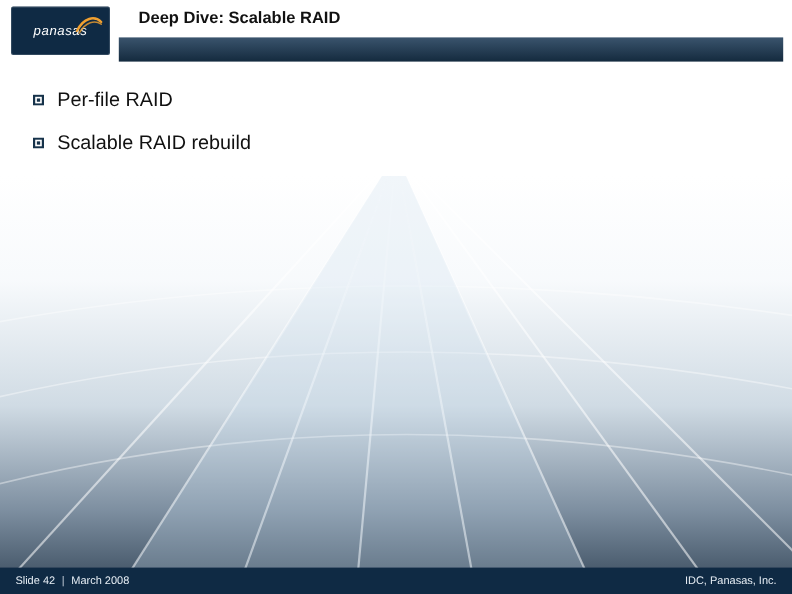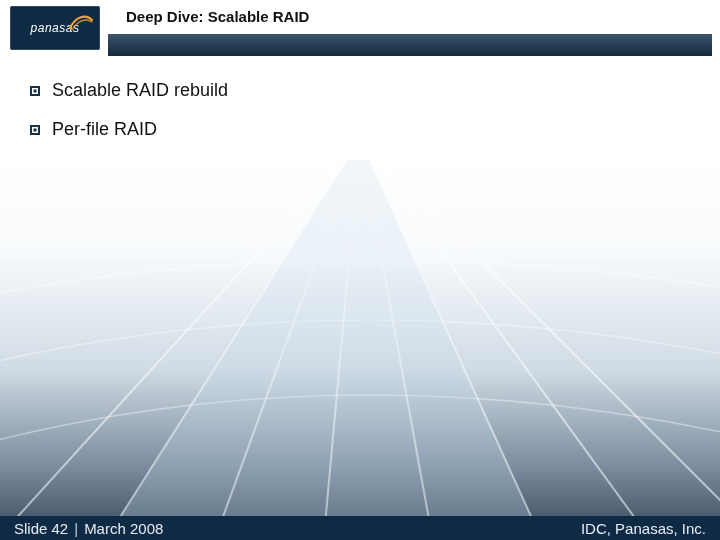--- a/index.html
+++ b/index.html
@@ -98,21 +98,21 @@
   .footer {
     position: absolute;
     left: 0; right: 0; bottom: 0;
     height: 24px;
     background: #0f2a44;
     display: flex;
     align-items: center;
     justify-content: space-between;
     padding: 0 14px;
     z-index: 10;
-    font-size: 15px;
+    font-size: 10px;
     color: #e6edf4;
   }
   .footer-left { display: flex; gap: 6px; align-items: center; }
   .footer-sep { opacity: 0.8; }
 </style>
 </head>
 <body>
 
 <div class="slide">
 
@@ -157,31 +157,31 @@
 
   <div class="body">
     <div class="bullet-row">
       <span class="bullet-icon">
         <svg width="10" height="10" viewBox="0 0 10 10">
           <rect x="0" y="0" width="10" height="10" fill="#16324a"></rect>
           <rect x="2" y="2" width="6" height="6" fill="#ffffff"></rect>
           <rect x="3.5" y="3.5" width="3" height="3" fill="#16324a"></rect>
         </svg>
       </span>
-      <span class="bullet-text">Scalable RAID rebuild</span>
+      <span class="bullet-text">Per-file RAID</span>
     </div>
     <div class="bullet-row">
       <span class="bullet-icon">
         <svg width="10" height="10" viewBox="0 0 10 10">
           <rect x="0" y="0" width="10" height="10" fill="#16324a"></rect>
           <rect x="2" y="2" width="6" height="6" fill="#ffffff"></rect>
           <rect x="3.5" y="3.5" width="3" height="3" fill="#16324a"></rect>
         </svg>
       </span>
-      <span class="bullet-text">Per-file RAID</span>
+      <span class="bullet-text">Scalable RAID rebuild</span>
     </div>
   </div>
 
   <div class="footer">
     <div class="footer-left">
       <span>Slide 42</span>
       <span class="footer-sep">|</span>
       <span>March 2008</span>
     </div>
     <div>IDC, Panasas, Inc.</div>

